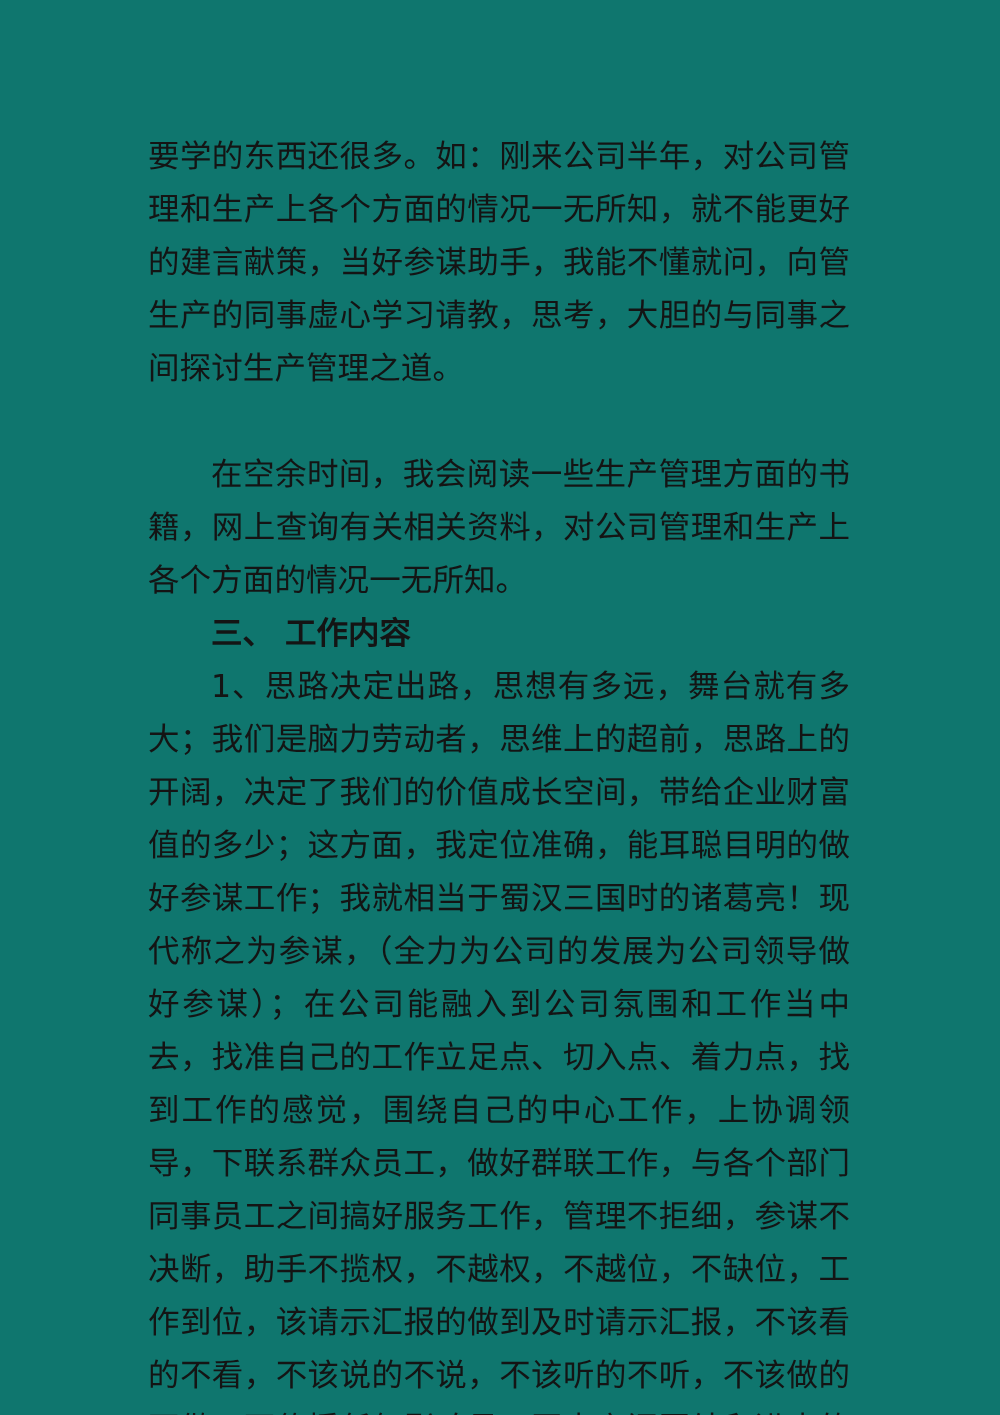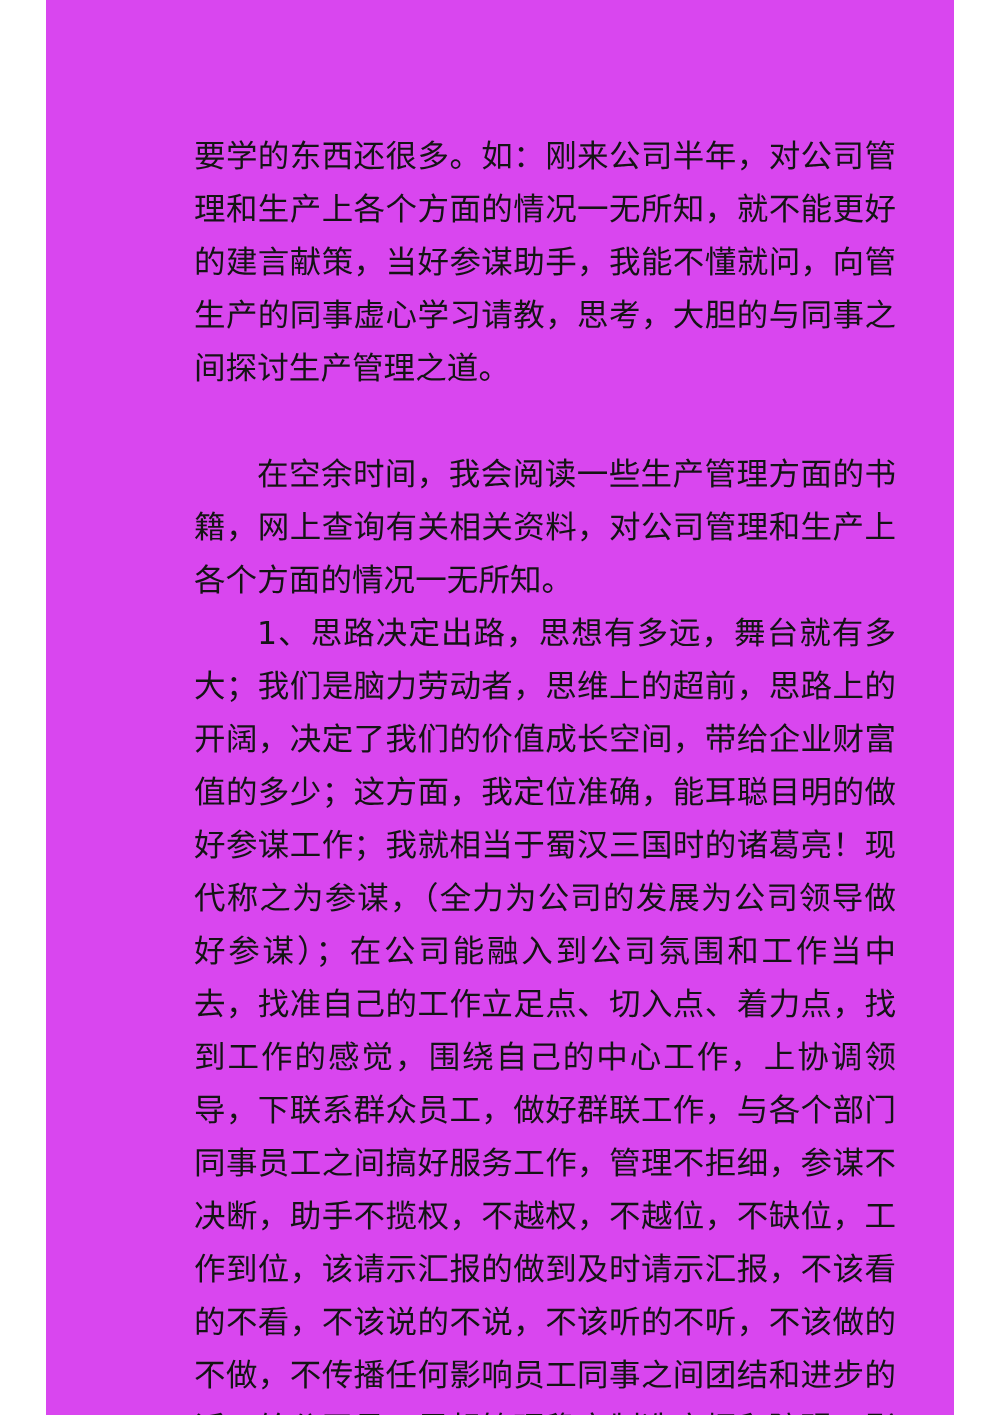--- a/index.html
+++ b/index.html
@@ -4,24 +4,24 @@
 <title>Document Page</title>
 <style>
   html, body {
     margin: 0;
     padding: 0;
     background: #ffffff;
   }
 
   .page {
     position: relative;
-    width: 908px;
+    width: 1000px;
     height: 1415px;
     margin: 0 auto;
-    background: #d946ef;
+    background: #0f766e;
     overflow: hidden;
     box-sizing: border-box;
   }
 
   .page-body {
     position: absolute;
     left: 148px;
     top: 130px;
     width: 702px;
   }
@@ -69,20 +69,21 @@
   <div class="page-body">
 
     <p class="para no-indent">要学的东西还很多。如：刚来公司半年，对公司管理和生产上各个方面的情况一无所知，就不能更好的建言献策，当好参谋助手，我能不懂就问，向管生产的同事虚心学习请教，思考，大胆的与同事之间探讨生产管理之道。</p>
 
     <div class="gap-after-p1"></div>
 
     <p class="para">在空余时间，我会阅读一些生产管理方面的书籍，网上查询有关相关资料，对公司管理和生产上各个方面的情况一无所知。</p>
 
     <div class="gap-after-p2"></div>
 
+    <h2 class="heading">三、 工作内容</h2>
 
     <div class="gap-after-h1"></div>
 
     <p class="para">1、思路决定出路，思想有多远，舞台就有多大；我们是脑力劳动者，思维上的超前，思路上的开阔，决定了我们的价值成长空间，带给企业财富值的多少；这方面，我定位准确，能耳聪目明的做好参谋工作；我就相当于蜀汉三国时的诸葛亮！现代称之为参谋，（全力为公司的发展为公司领导做好参谋）；在公司能融入到公司氛围和工作当中去，找准自己的工作立足点、切入点、着力点，找到工作的感觉，围绕自己的中心工作，上协调领导，下联系群众员工，做好群联工作，与各个部门同事员工之间搞好服务工作，管理不拒细，参谋不决断，助手不揽权，不越权，不越位，不缺位，工作到位，该请示汇报的做到及时请示汇报，不该看的不看，不该说的不说，不该听的不听，不该做的不做，不传播任何影响员工同事之间团结和进步的话，给公司员工思想管理稳定制造麻烦和障碍，影响公司生产的正常化；</p>
 
     <div class="gap-after-p3"></div>
 
   </div>
 </div>
 

